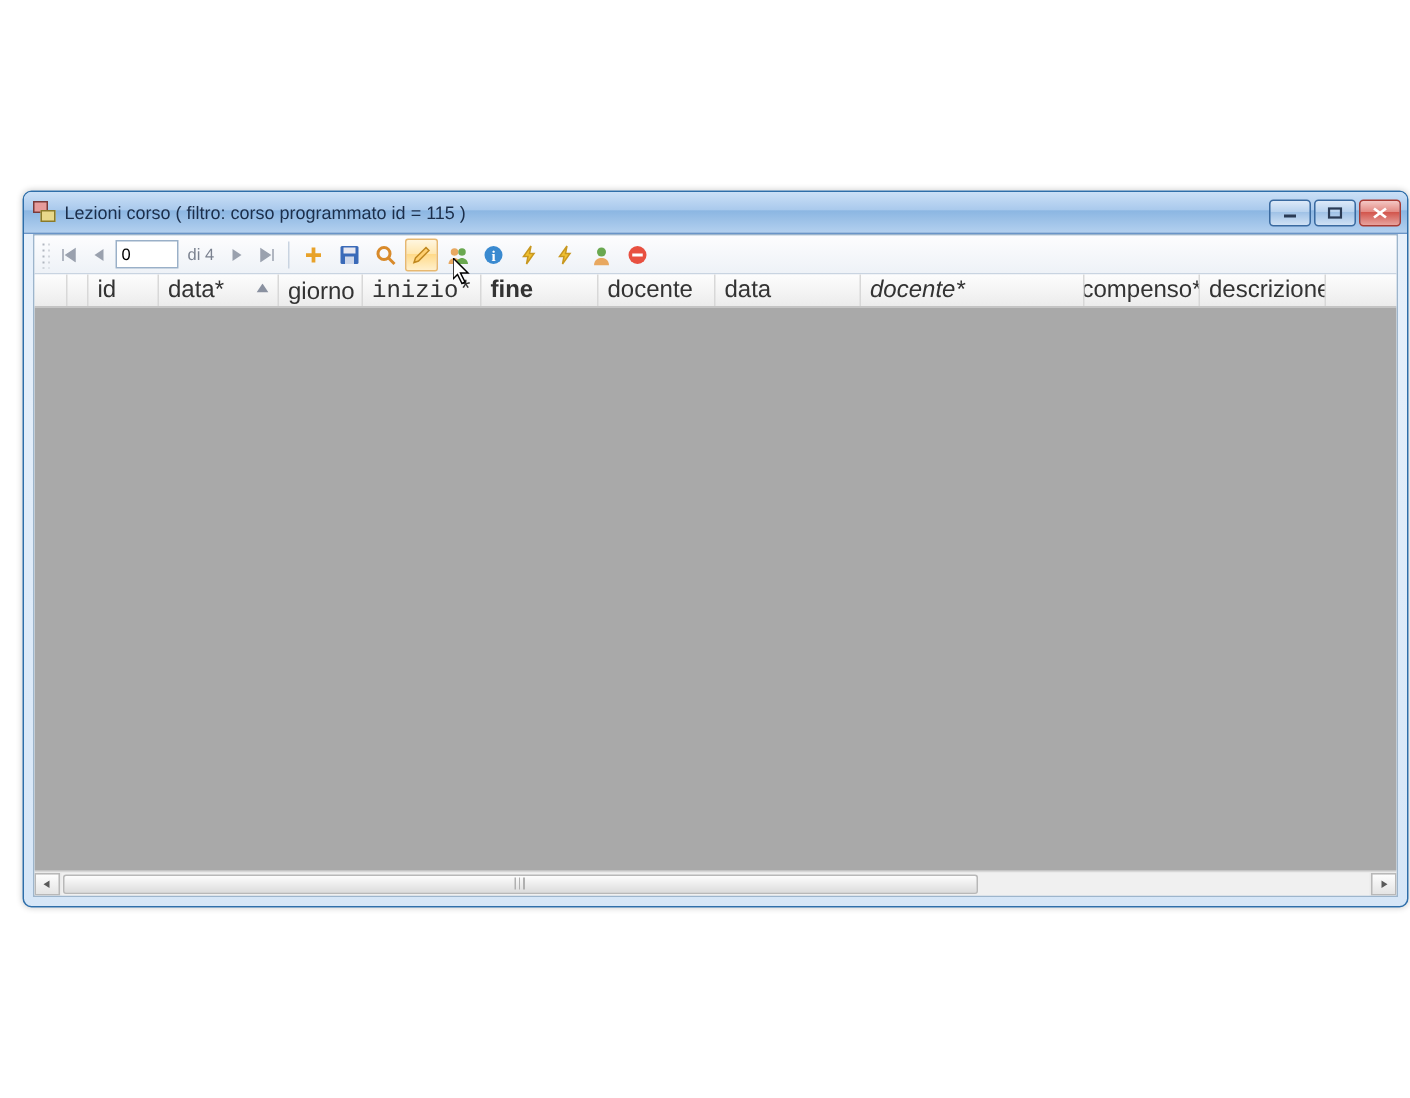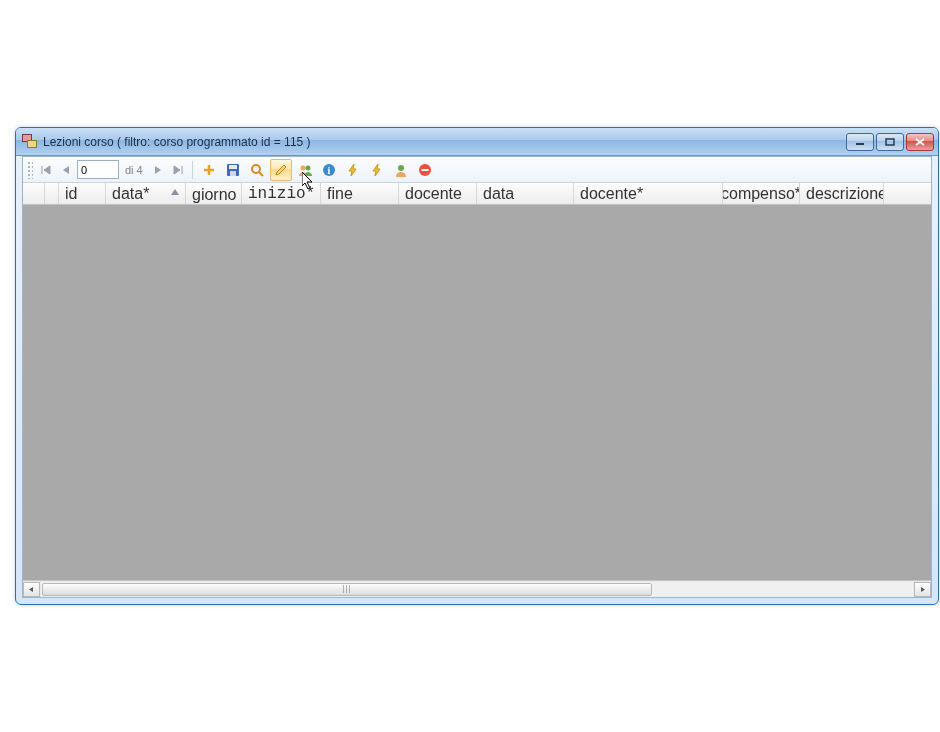--- a/index.html
+++ b/index.html
@@ -305,30 +305,30 @@
           <svg width="8" height="6" class="sort">
             <path d="M4 0L8 6H0z" fill="#8a91a0"></path>
           </svg>
         </div>
         <div class="col-h" style="width: 56px; align-items: flex-end;">
           <span>giorno</span>
         </div>
         <div class="col-h" style="width: 79px; font-family: Liberation Mono, monospace;">
           <span>inizio*</span>
         </div>
-        <div class="col-h" style="width: 78px;">
+        <div class="col-h" style="width: 78px; font-weight: bold;">
           <span>fine</span>
         </div>
         <div class="col-h" style="width: 78px;">
           <span>docente</span>
         </div>
         <div class="col-h" style="width: 97px;">
           <span>data</span>
         </div>
-        <div class="col-h" style="width: 149px;">
+        <div class="col-h" style="width: 149px; font-style: italic;">
           <span>docente*</span>
         </div>
         <div class="col-h" style="width: 77px; justify-content: center;">
           <span>compenso*</span>
         </div>
         <div class="col-h" style="width: 84px;">
           <span>descrizione</span>
         </div>
       </div>
     <div class="grid-body"></div>

